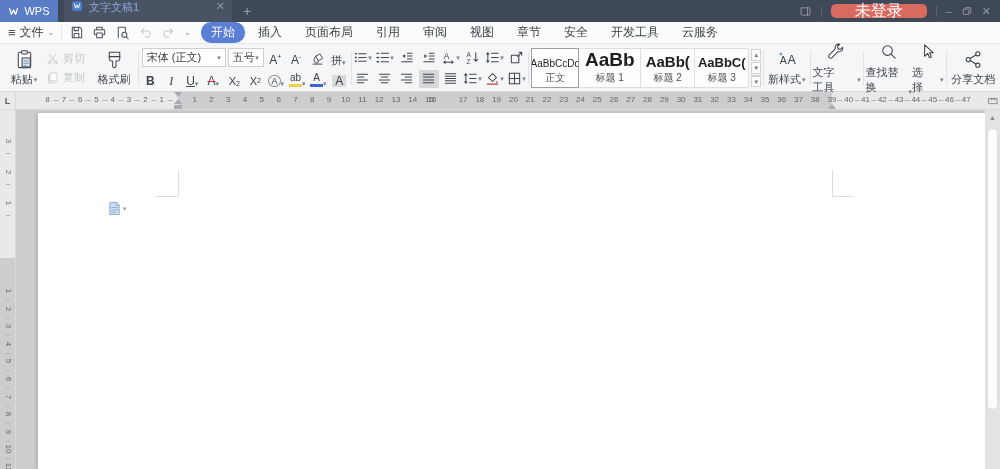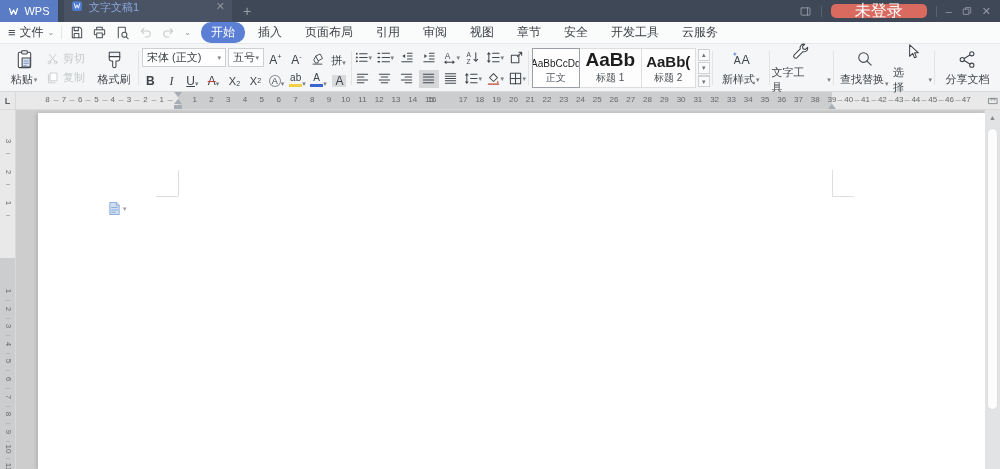--- a/index.html
+++ b/index.html
@@ -471,20 +471,24 @@
         <div class="slabel">正文</div>
       </div>
       <div class="style-cell" style="width: 62px;">
         <div class="sample s1">AaBb</div>
         <div class="slabel">标题 1</div>
       </div>
       <div class="style-cell" style="width: 54px;">
         <div class="sample s2">AaBb(</div>
         <div class="slabel">标题 2</div>
       </div>
+      <div class="style-cell" style="width: 54px;">
+        <div class="sample s3">AaBbC(</div>
+        <div class="slabel">标题 3</div>
+      </div>
     </div>
   <div class="gal-arrows" style="align-self:center">
     <span>▴</span>
     <span>▾</span>
     <span style="border-top-width:2px">▾</span>
   </div>
   <span class="vsep"></span>
 
   <div class="toolbtn" style="width:56px">
     <span class="i21" data-icon="newstyle">

